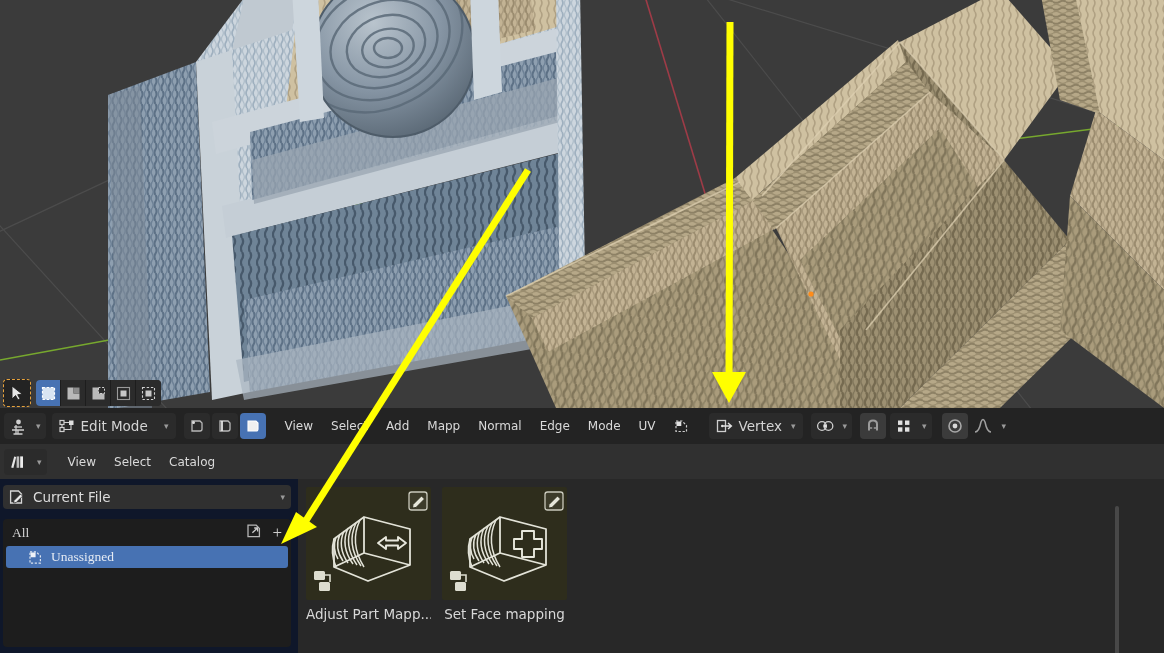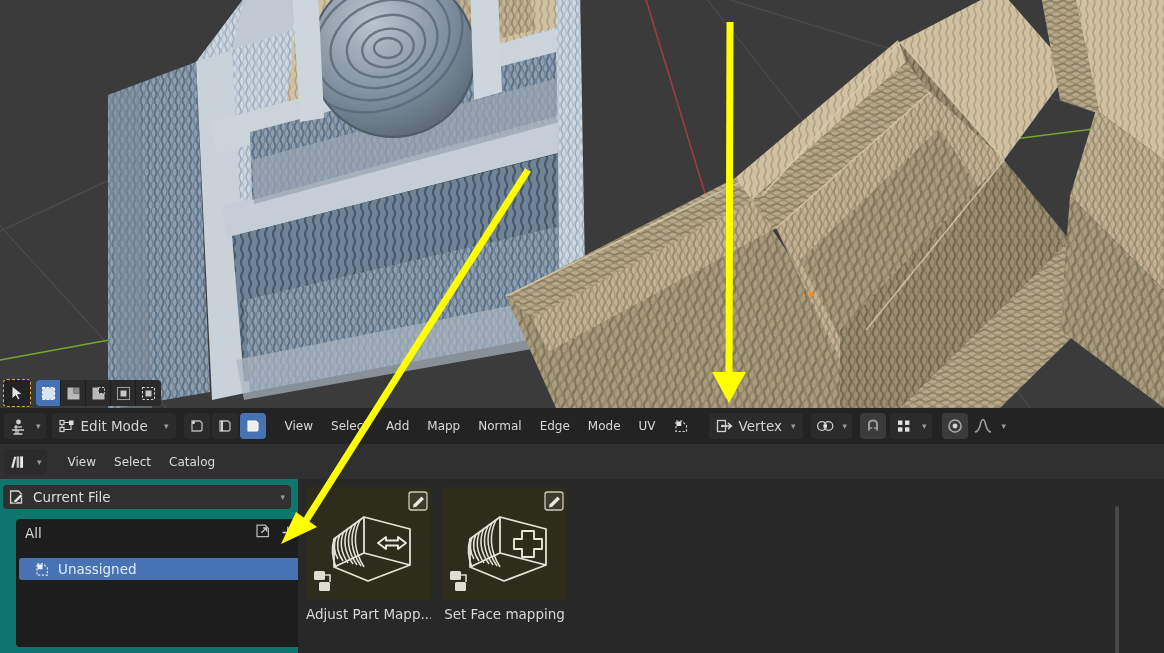--- a/index.html
+++ b/index.html
@@ -70,43 +70,43 @@
   #asset-browser {
     position: absolute; left: 0; top: 444px; width: 1164px; height: 209px;
     background: #282828;
   }
   #ab-header {
     position: absolute; left: 0; top: 0; width: 1164px; height: 35px;
     background: #303030; display: flex; align-items: center; padding-left: 4px;
   }
   #ab-sidebar {
     position: absolute; left: 0; top: 35px; width: 298px; height: 174px;
-    background: #0f766e;
+    background: #0f172a;
   }
   #ab-main {
     position: absolute; left: 298px; top: 35px; width: 866px; height: 174px;
     background: #282828;
   }
   #library-row {
     position: absolute; left: 3px; top: 6px; width: 288px; height: 24px;
     background: #303030; border-radius: 4px;
     display: flex; align-items: center; padding: 0 6px;
   }
   #library-row .lbl { color: #dcdcdc; font-size: 13.5px; margin-left: 7px; flex: 1; }
   #catalog-box {
-    position: absolute; left: 16px; top: 40px; width: 288px; height: 128px;
-    background: #1d1d1d; border-radius: 4px; overflow: hidden;
+    position: absolute; left: 3px; top: 40px; width: 288px; height: 128px;
+    background: #1d1d1d; border-radius: 4px; overflow: hidden; font-family: Liberation Serif, serif;
   }
   #catalog-all {
     height: 27px; display: flex; align-items: center; padding: 0 9px;
     color: #d4d4d4; font-size: 13.5px;
   }
   .catalog-row {
-    margin: 12px 3px; height: 22px; border-radius: 3px;
-    display: flex; align-items: center; padding: 0 16px;
+    margin: 0 3px; height: 22px; border-radius: 3px;
+    display: flex; align-items: center; padding: 0 22px;
     color: #d9d9d9; font-size: 13.5px; gap: 8px;
   }
   .catalog-row.selected { background: #4772b3; color: #e4eaf3; }
 
   .asset-grid { position: absolute; left: 8px; top: 8px; display: flex; gap: 11px; }
   .asset-cell { width: 125px; }
   .asset-thumb {
     width: 125px; height: 113px; background: #2e2d1c; border-radius: 2px;
     position: relative; overflow: hidden;
   }

